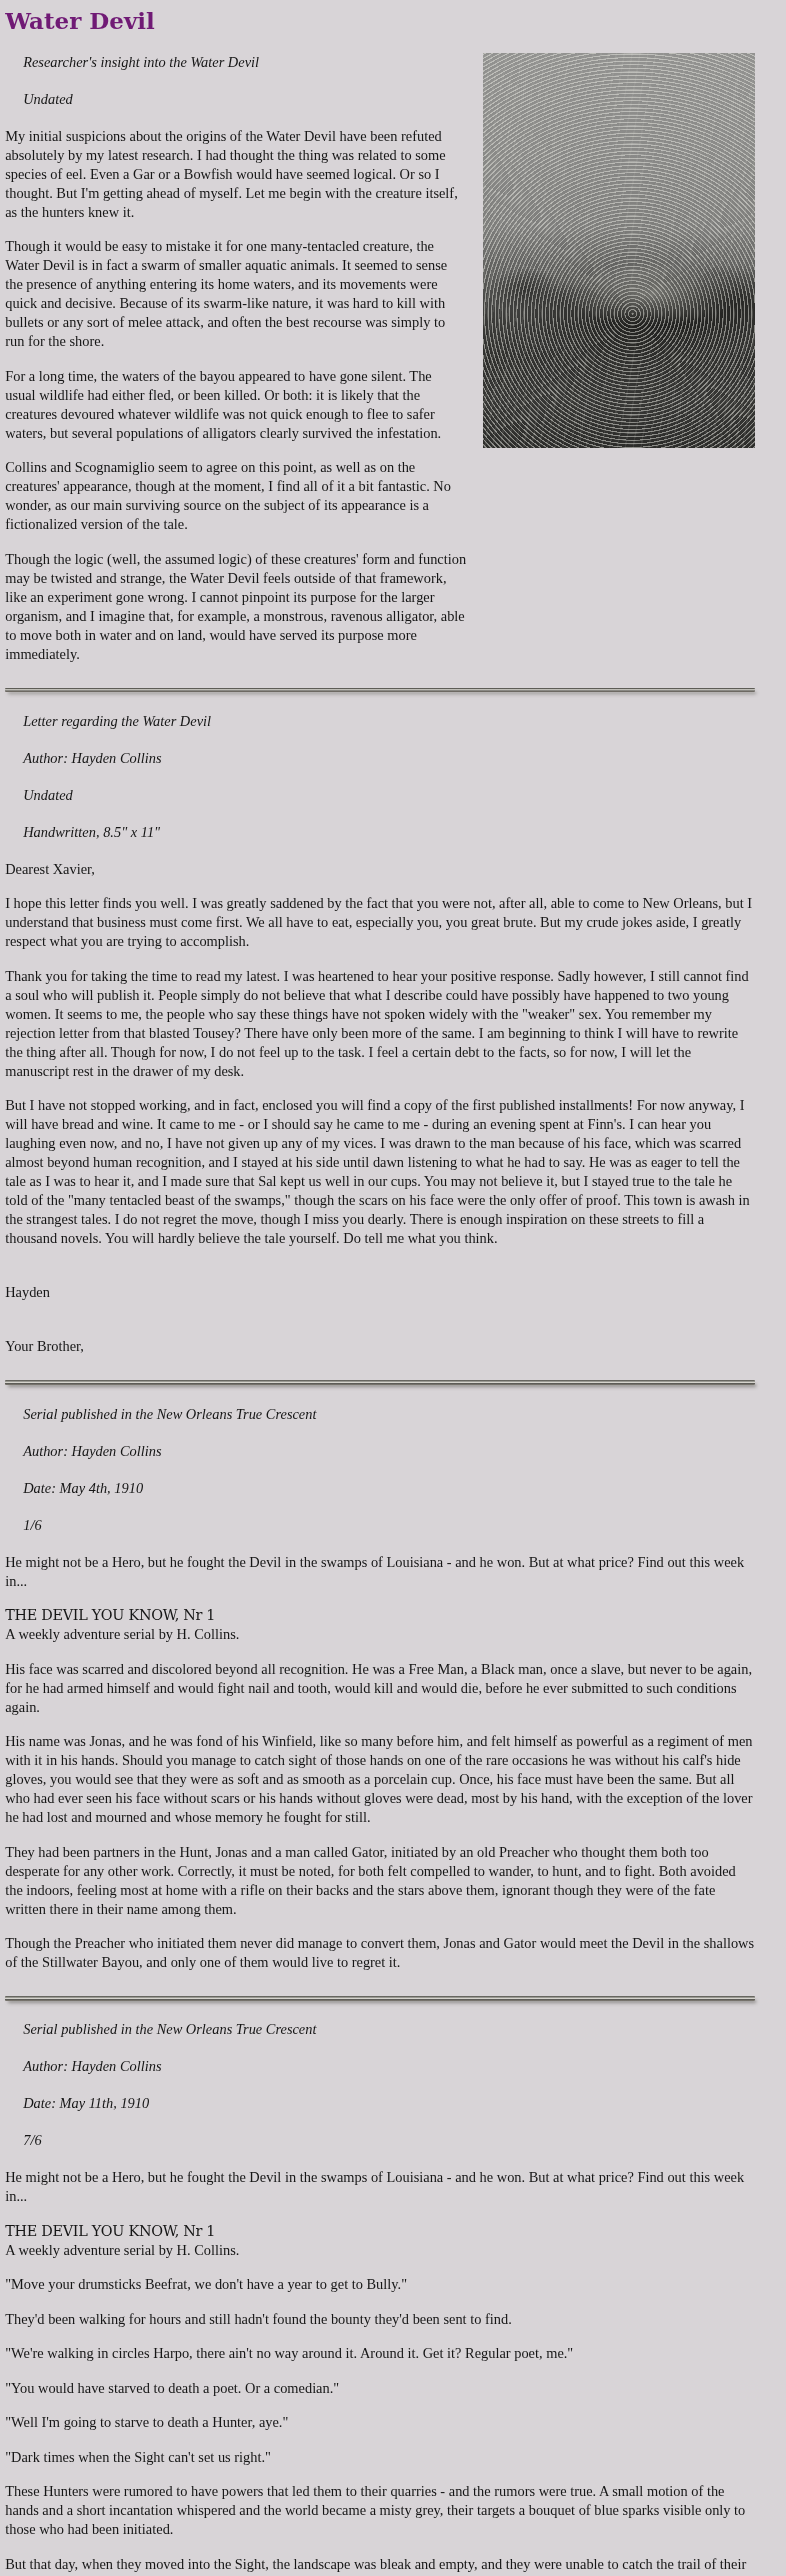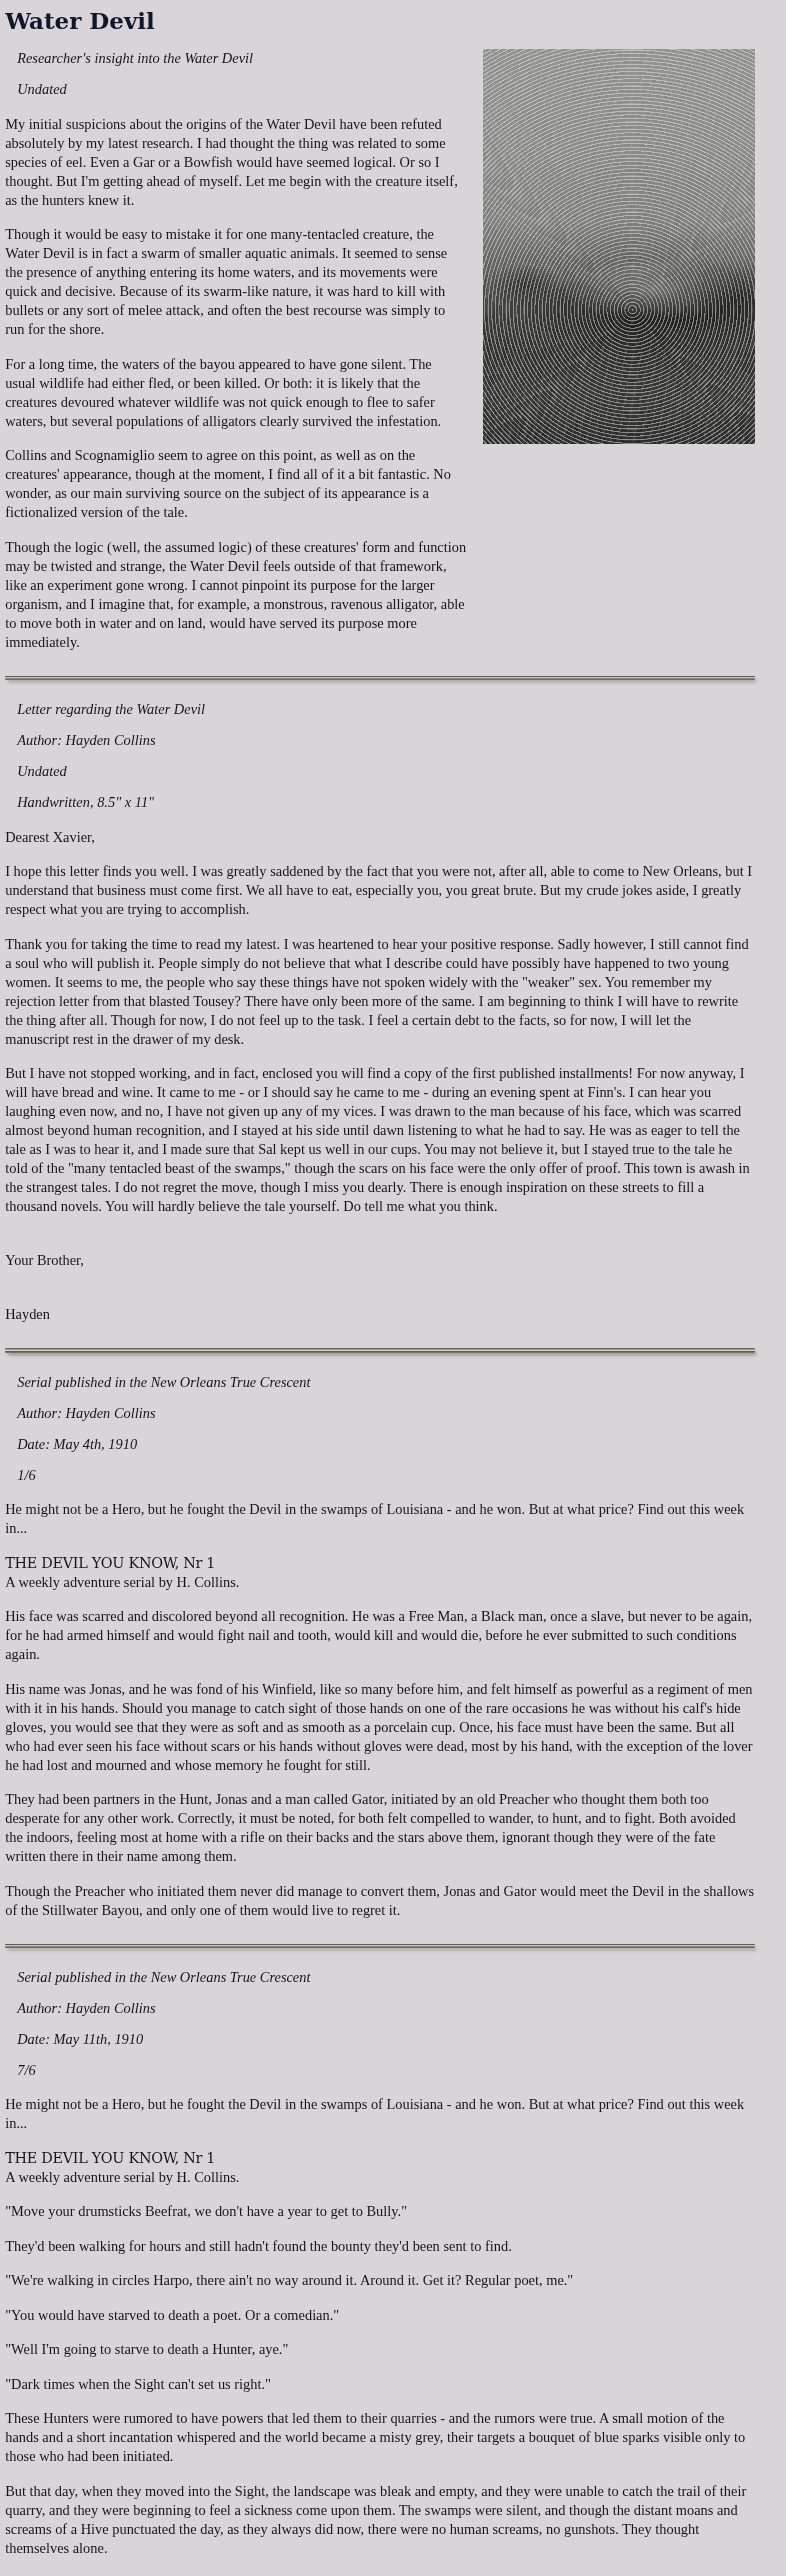--- a/index.html
+++ b/index.html
@@ -13,29 +13,29 @@
     box-sizing: border-box;
     padding: 7.2px 32px 36px 5.2px;
     background: #d8d4d7;
   }
   .page-title {
     font-family: "DejaVu Serif", serif;
     font-size: 23px;
     font-weight: 700;
     line-height: 1.2;
     margin: 0 0 14.4px 0;
-    color: #0f172a;
+    color: #701a75;
   }
   p, .meta-line, .single-line {
     font-size: 14.4px;
     line-height: 19px;
     margin: 15.5px 0;
   }
   .meta-block { margin: 0 0 15.5px 0; }
-  .meta-line { font-style: italic; margin: 12px; }
+  .meta-line { font-style: italic; margin: 18px; }
   .narrow p { max-width: 466px; }
   .photo {
     float: right;
     width: 272px;
     height: 395px;
     margin: 0 0 17.5px 23px;
     background:
       radial-gradient(ellipse 124px 44px at 62% 61%, rgba(216,216,208,0.40), transparent 72%),
       repeating-radial-gradient(circle at 55% 66%, rgba(235,235,228,0.50) 0 0.8px, rgba(0,0,0,0) 1.3px 3.6px),
       radial-gradient(ellipse 52px 33px at 16% 60%, rgba(42,42,40,0.80), transparent 70%),
@@ -92,22 +92,22 @@
     <div class="meta-block">
       <div class="meta-line">Letter regarding the Water Devil</div>
       <div class="meta-line">Author: Hayden Collins</div>
       <div class="meta-line">Undated</div>
       <div class="meta-line">Handwritten, 8.5" x 11"</div>
     </div>
     <p class="single-line salutation">Dearest Xavier,</p>
     <p>I hope this letter finds you well. I was greatly saddened by the fact that you were not, after all, able to come to New Orleans, but I understand that business must come first. We all have to eat, especially you, you great brute. But my crude jokes aside, I greatly respect what you are trying to accomplish.</p>
     <p>Thank you for taking the time to read my latest. I was heartened to hear your positive response. Sadly however, I still cannot find a soul who will publish it. People simply do not believe that what I describe could have possibly have happened to two young women. It seems to me, the people who say these things have not spoken widely with the "weaker" sex. You remember my rejection letter from that blasted Tousey? There have only been more of the same. I am beginning to think I will have to rewrite the thing after all. Though for now, I do not feel up to the task. I feel a certain debt to the facts, so for now, I will let the manuscript rest in the drawer of my desk.</p>
     <p>But I have not stopped working, and in fact, enclosed you will find a copy of the first published installments! For now anyway, I will have bread and wine. It came to me - or I should say he came to me - during an evening spent at Finn's. I can hear you laughing even now, and no, I have not given up any of my vices. I was drawn to the man because of his face, which was scarred almost beyond human recognition, and I stayed at his side until dawn listening to what he had to say. He was as eager to tell the tale as I was to hear it, and I made sure that Sal kept us well in our cups. You may not believe it, but I stayed true to the tale he told of the "many tentacled beast of the swamps," though the scars on his face were the only offer of proof. This town is awash in the strangest tales. I do not regret the move, though I miss you dearly. There is enough inspiration on these streets to fill a thousand novels. You will hardly believe the tale yourself. Do tell me what you think.</p>
+    <p class="single-line closing-line">Hayden</p>
     <p class="single-line closing-line">Your Brother,</p>
-    <p class="single-line closing-line">Hayden</p>
   </section>
 
   <div class="rule"></div>
 
   <section>
     <div class="meta-block">
       <div class="meta-line">Serial published in the New Orleans True Crescent</div>
       <div class="meta-line">Author: Hayden Collins</div>
       <div class="meta-line">Date: May 4th, 1910</div>
       <div class="meta-line">1/6</div>

